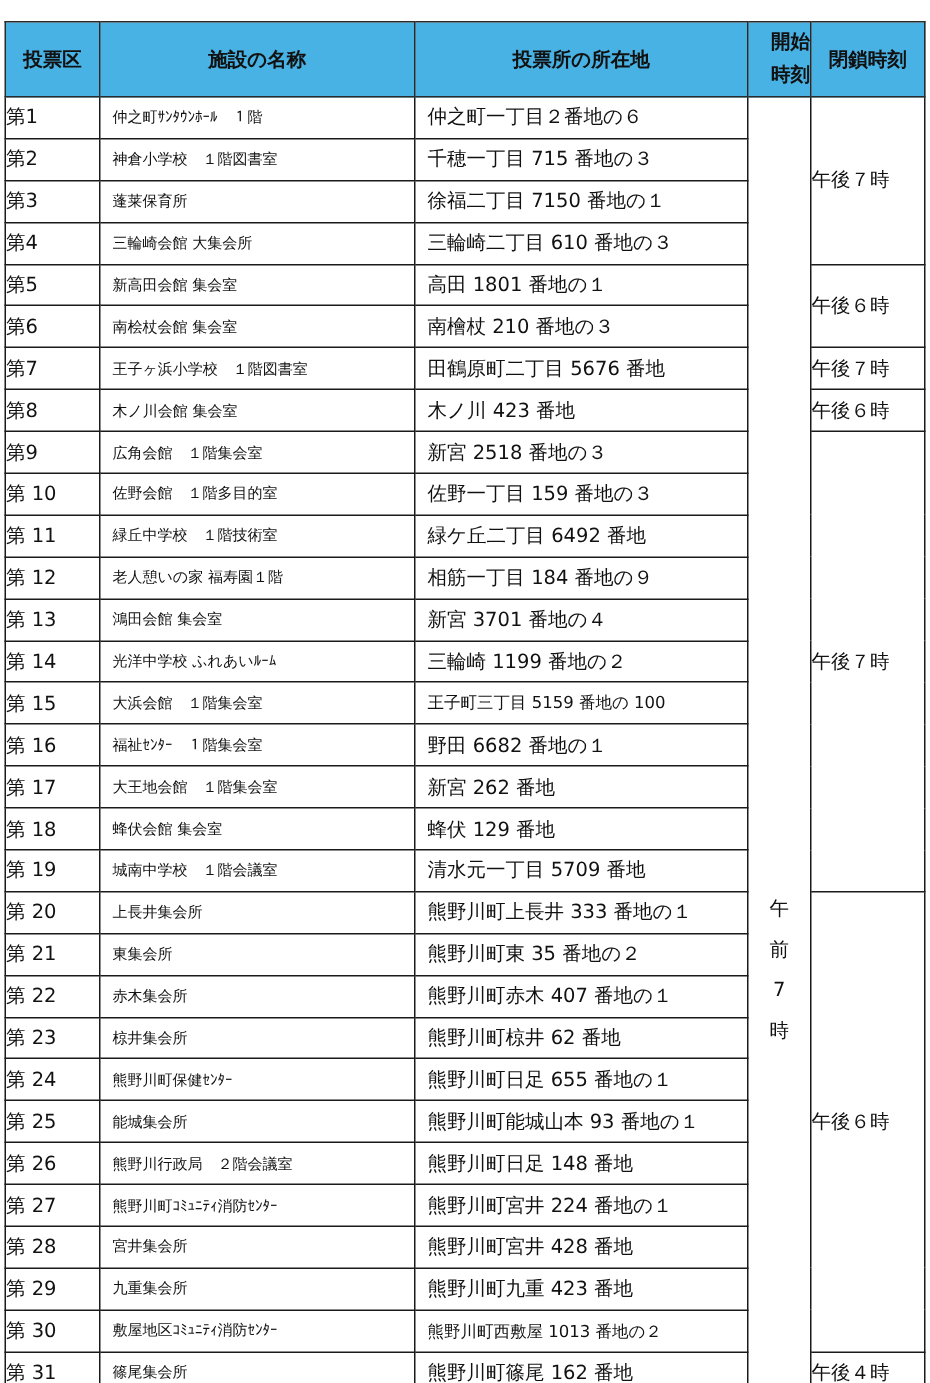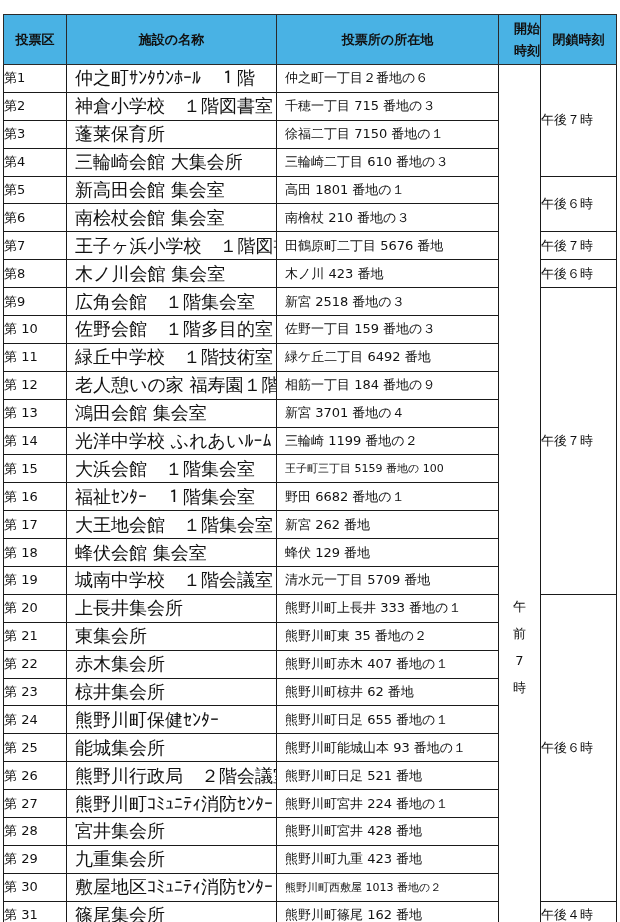--- a/index.html
+++ b/index.html
@@ -29,21 +29,21 @@
   }
   th.start { line-height: 22px; text-align: right; }
   td {
     border: 1px solid #1a1a1a;
     height: 26.9px;
     padding: 0 0 0 8px;
     white-space: nowrap;
     overflow: hidden;
   }
   td.no { padding: 0; }
-  td.facility { font-size: 18px; }
+  td.facility { font-size: 10px; }
   td.address { font-size: 13px; }
   td.address.small { font-size: 11px; }
   td.open { text-align: center; padding: 0; vertical-align: middle; line-height: 27px; }
   td.close { text-align: left; padding: 0; vertical-align: middle; }
   .vert { display: inline-block; width: 14px; white-space: normal; word-break: break-all; line-height: 27px; }
 </style>
 </head>
 <body>
 
 <table>
@@ -192,21 +192,21 @@
         <td class="address">熊野川町日足 655 番地の１</td>
       </tr>
       <tr>
         <td class="no">第 25</td>
         <td class="facility">能城集会所</td>
         <td class="address">熊野川町能城山本 93 番地の１</td>
       </tr>
       <tr>
         <td class="no">第 26</td>
         <td class="facility">熊野川行政局　２階会議室</td>
-        <td class="address">熊野川町日足 521 番地</td>
+        <td class="address">熊野川町日足 148 番地</td>
       </tr>
       <tr>
         <td class="no">第 27</td>
         <td class="facility">熊野川町ｺﾐｭﾆﾃｨ消防ｾﾝﾀｰ</td>
         <td class="address">熊野川町宮井 224 番地の１</td>
       </tr>
       <tr>
         <td class="no">第 28</td>
         <td class="facility">宮井集会所</td>
         <td class="address">熊野川町宮井 428 番地</td>

